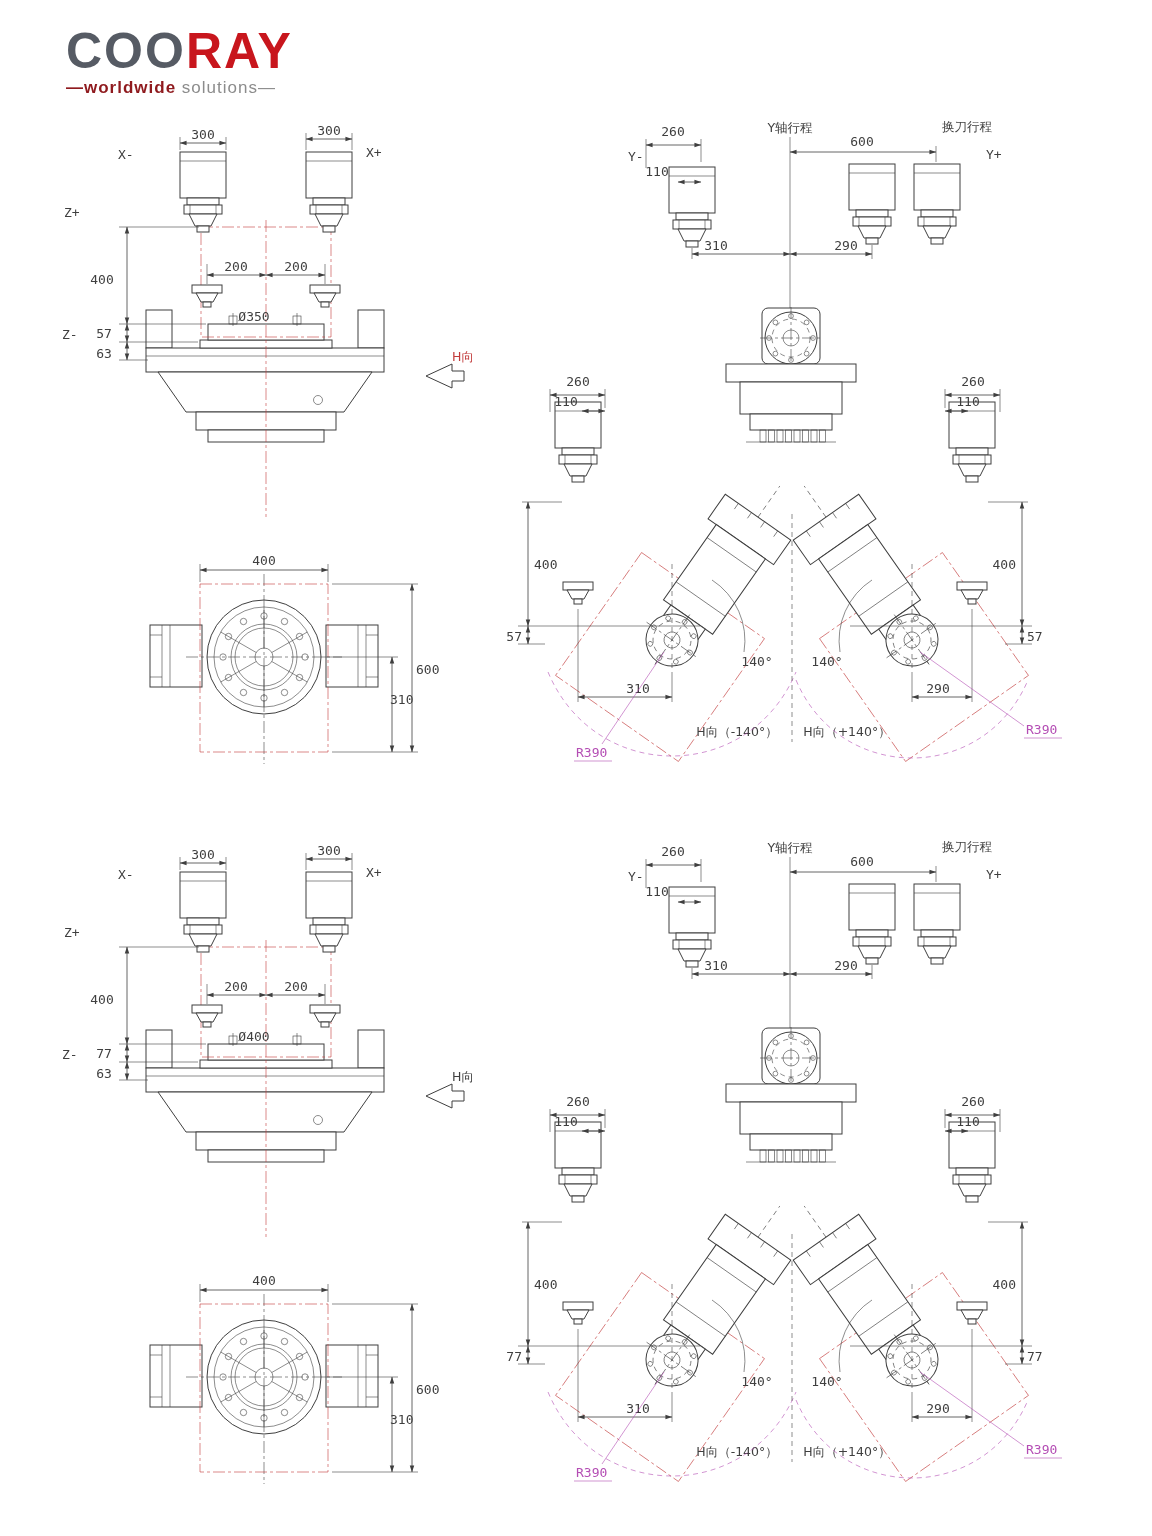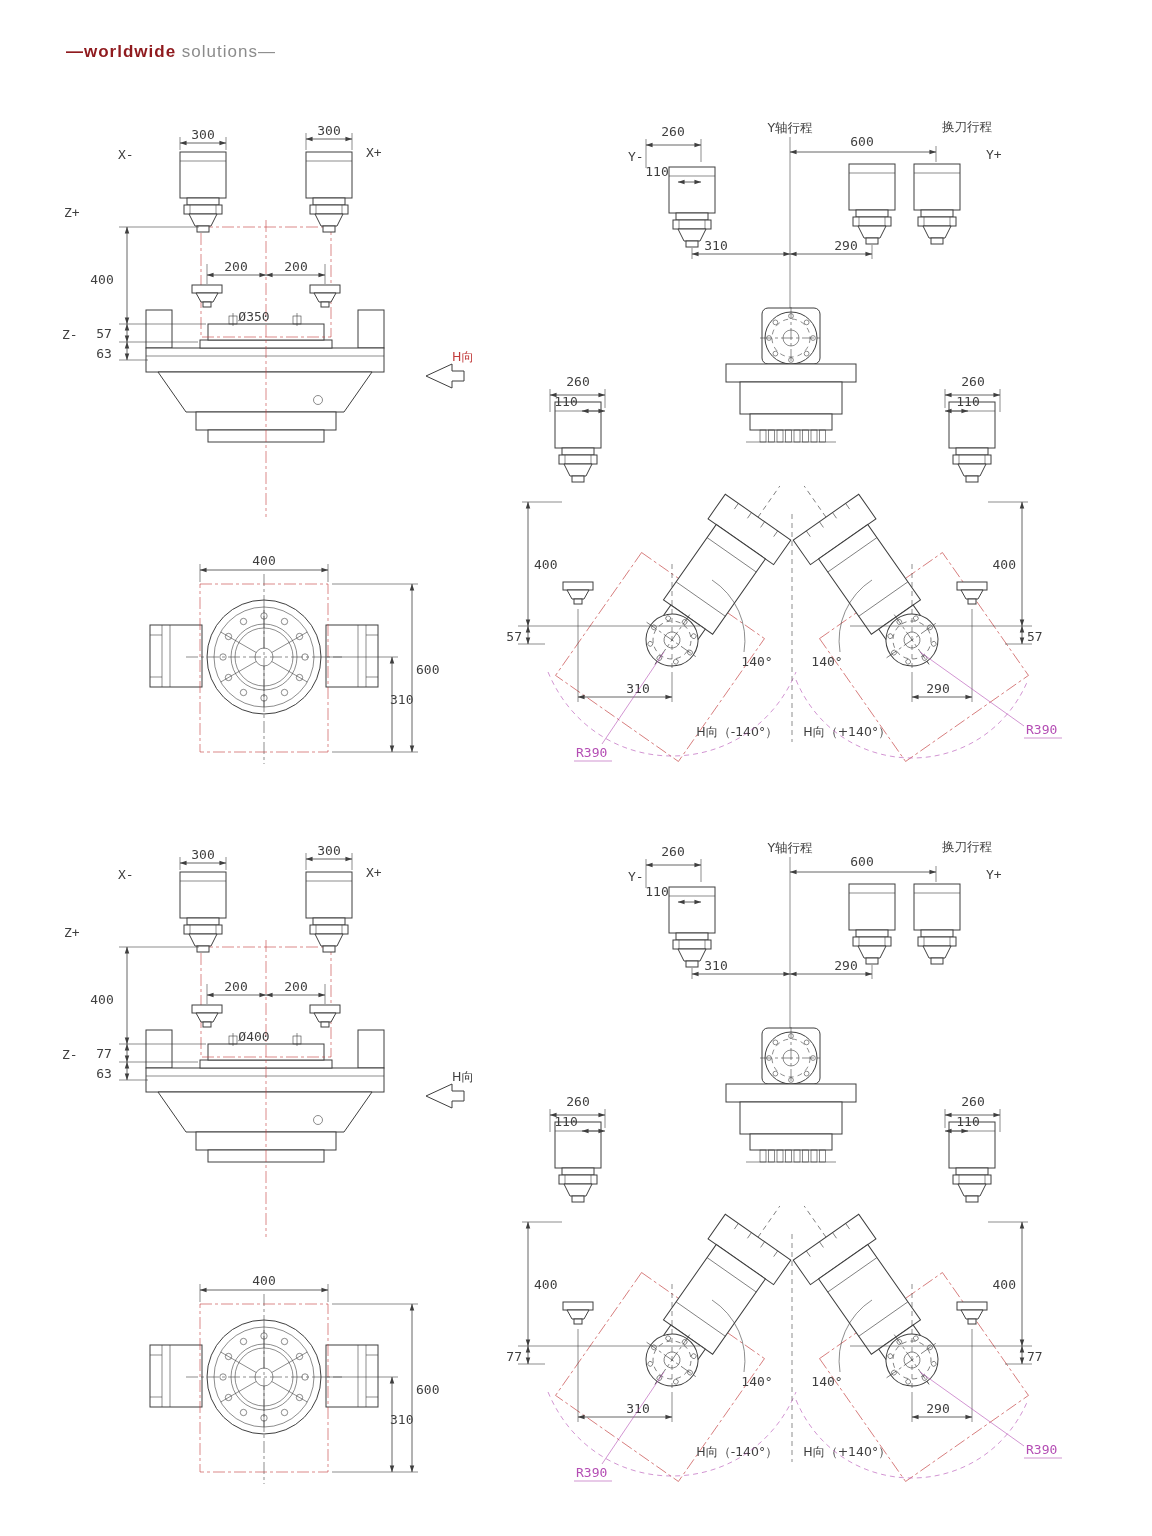--- a/index.html
+++ b/index.html
@@ -2,21 +2,21 @@
 <html><head>
 <meta charset="utf-8">
 <style>
   html,body{margin:0;padding:0;background:#fff;}
   .page{position:relative;width:1152px;height:1536px;background:#fff;overflow:hidden;
         font-family:"Liberation Sans",sans-serif;}
   .logo{position:absolute;top:26px;left:66px;}
   .brand{font-weight:bold;font-size:50px;line-height:1;letter-spacing:2px;}
   .coo{color:#565b64;}
   .ray{color:#c8161d;}
-  .tagline{font-size:17px;margin-top:16px;letter-spacing:1px;}
+  .tagline{font-size:17px;margin-top:2px;letter-spacing:1px;}
   .tagb{color:#8f1a1e;font-weight:bold;}
   .tagl{color:#8c8c8c;}
   .set{position:absolute;left:0;width:1152px;height:700px;}
   
   .ln{stroke:#3f3f3f;stroke-width:1;fill:none;}
   .lnf{stroke:#3f3f3f;stroke-width:1;fill:#fff;}
   .thin{stroke:#3f3f3f;stroke-width:.6;fill:none;}
   .dim{stroke:#3f3f3f;stroke-width:.8;fill:none;marker-start:url(#ar);marker-end:url(#ar);}
   .cl{stroke-dasharray:12 3 3 3;}
   .dash{stroke-dasharray:5 4;}
@@ -28,20 +28,21 @@
   .te{text-anchor:end;}
   .mag-t{fill:#b44db4;}
   .hv{fill:currentColor;}
 </style>
 </head>
 <body>
 
 <div class="page">
 
   <div class="logo">
+    <div class="brand"><span class="coo">COO</span><span class="ray">RAY</span></div>
     <div class="tagline"><span class="tagb">—worldwide</span> <span class="tagl">solutions—</span></div>
   </div>
 
   <svg id="diagram-set-0" class="set" style="top:112px" viewBox="0 0 1152 700">
     <defs>
       <marker id="ar" viewBox="0 0 10 10" refX="9" refY="5" markerWidth="10" markerHeight="10" orient="auto-start-reverse">
         <path d="M0.8,2.2 L9.2,5 L0.8,7.8 Z" fill="#3f3f3f"></path>
       </marker>
       <g id="tool">
         <rect class="lnf" x="-23" y="0" width="46" height="46"></rect>

